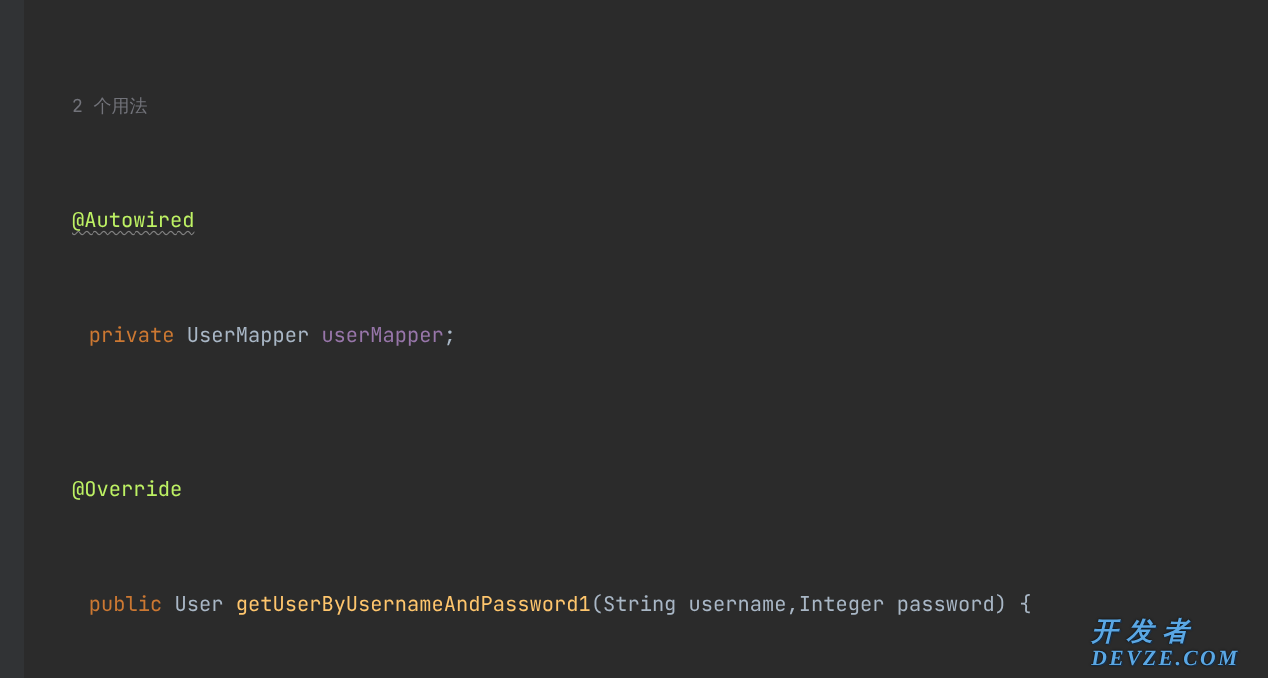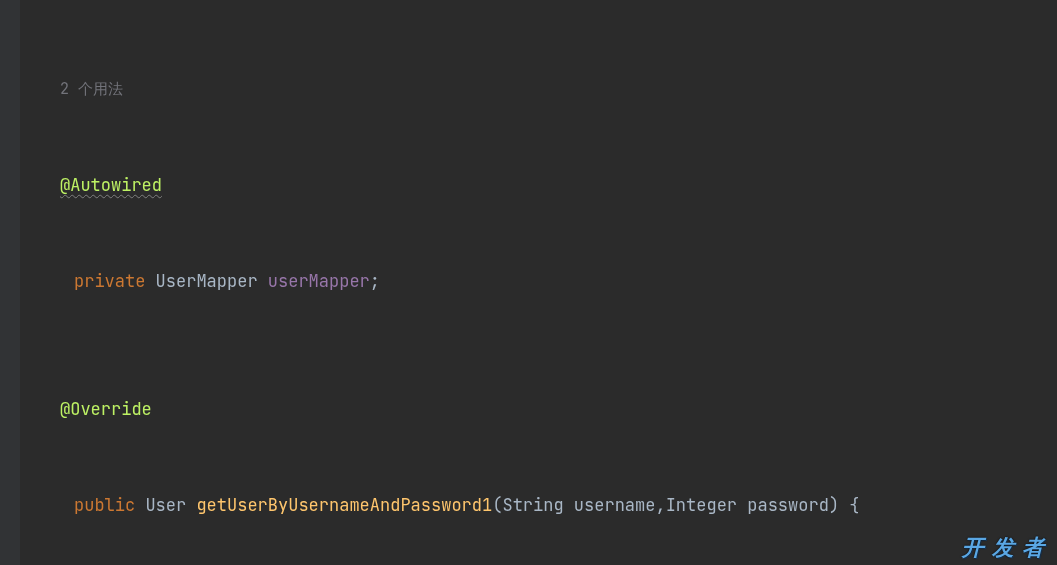--- a/index.html
+++ b/index.html
@@ -26,22 +26,22 @@
   .ann { color:#bef264; }
   .type { color:#a9b7c6; }
   .fn { color:#ffc66d; }
   .field { color:#9876aa; }
   .wavy { text-decoration:underline wavy #808080; text-decoration-thickness:1px; text-underline-offset:3px; }
   pre.line { margin:0; font-family:inherit; }
   .indent1 { padding-left:40px; }
   .hint-ln { padding-left:40px; }
   .watermark {
     position:absolute;
-    right:12px; bottom:6px;
-    font-family:Liberation Sans, sans-serif;
+    right:24px; bottom:6px;
+    font-family:Liberation Serif, serif;
     font-weight:900;
     font-style:italic;
     font-size:22px;
     color:#5aa7e4;
     text-shadow:0 0 2px #000, 1px 1px 0 #1a3a5c;
     letter-spacing:1px;
     line-height:22px;
     text-align:left;
     pointer-events:none;
   }
@@ -82,13 +82,14 @@
 
 
 
 
 
 
 </div>
 
 <div class="watermark">
   <div>开 发 者</div>
+  <div class="wm2">DEVZE.COM</div>
 </div>
 
 </body></html>

